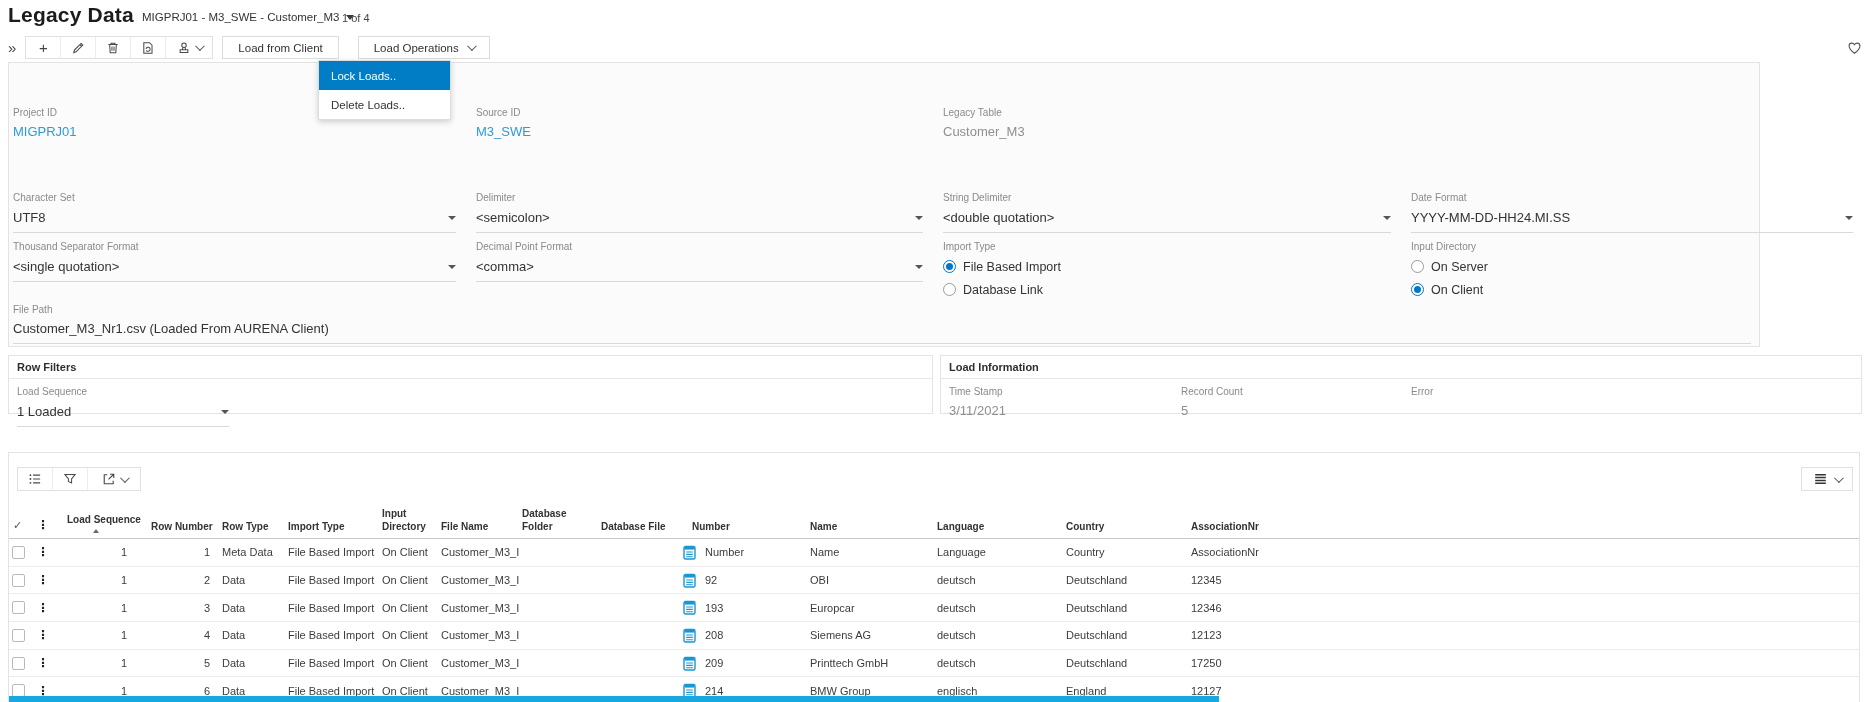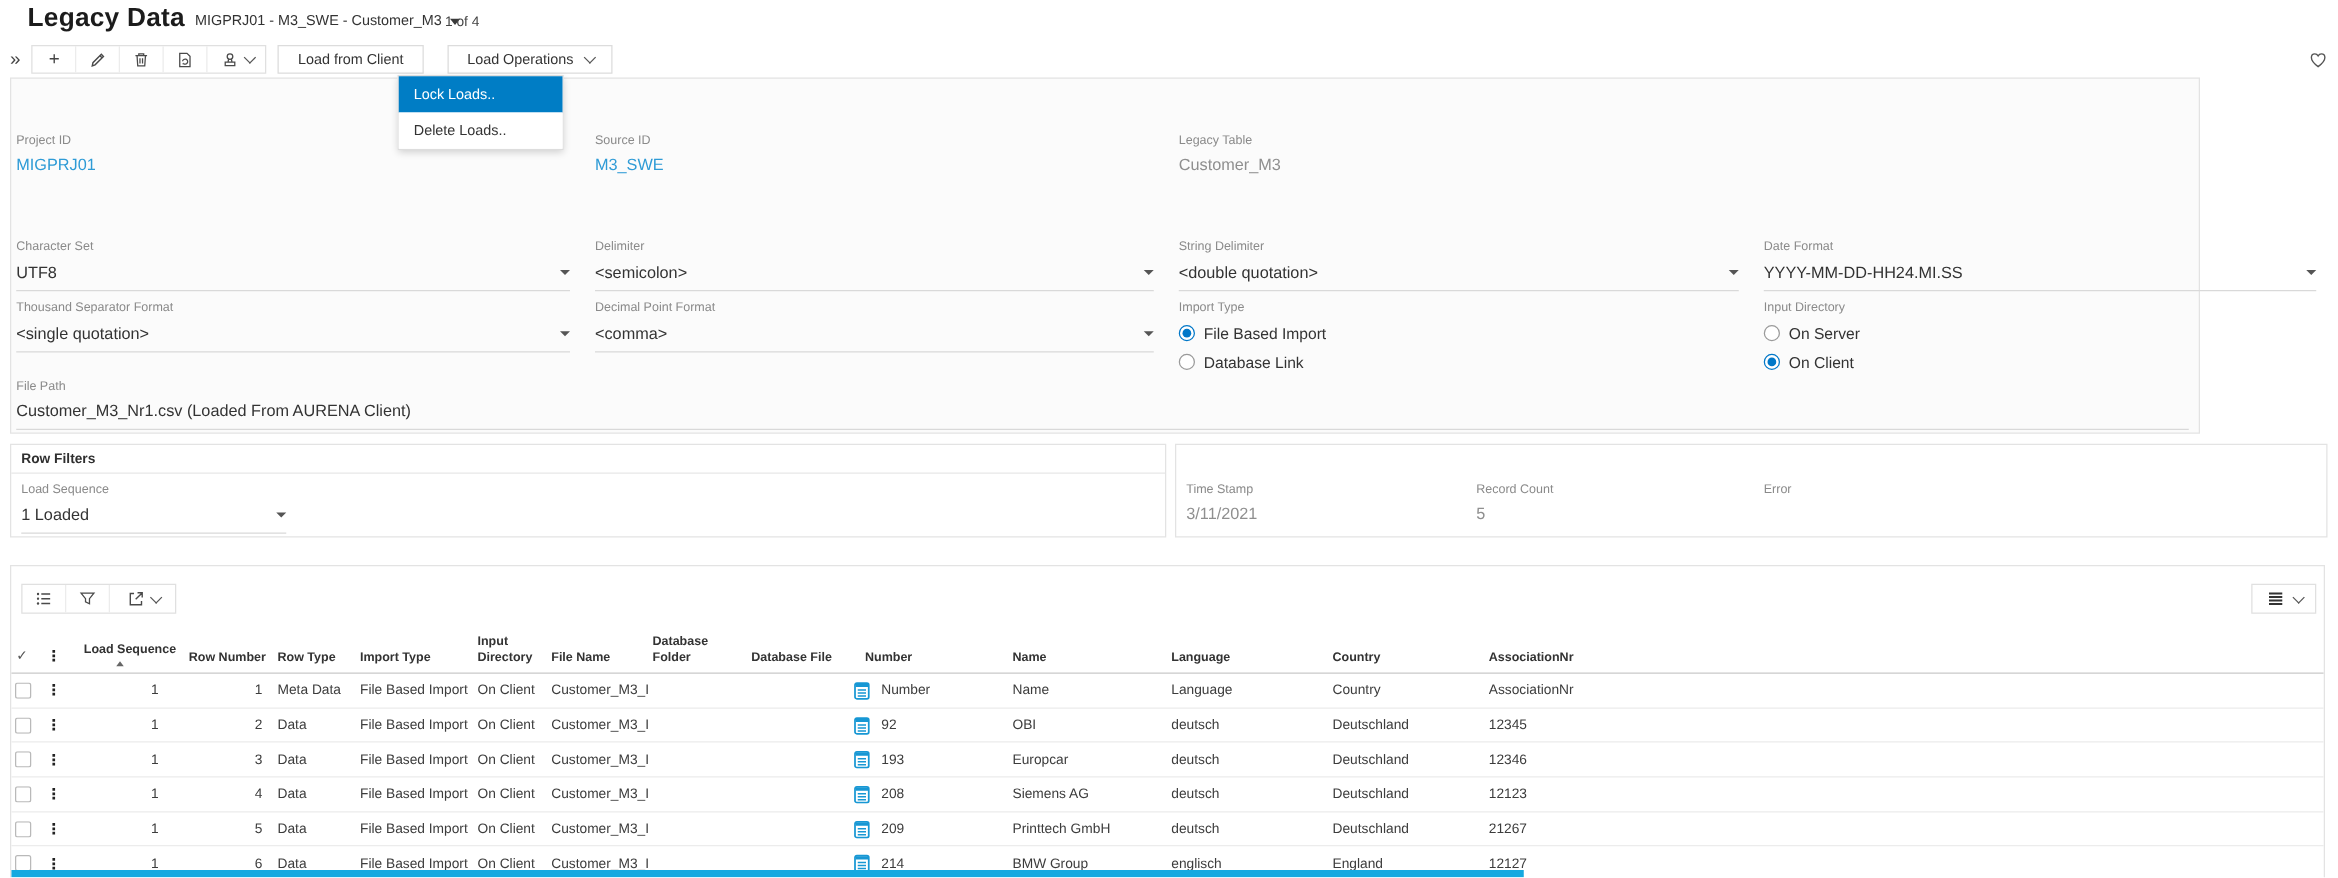--- a/index.html
+++ b/index.html
@@ -1,21 +1,21 @@
 <!DOCTYPE html>
 <html><head>
 <meta charset="utf-8">
 <style>
   * { box-sizing: border-box; margin: 0; padding: 0; }
   html,body { width:1870px; height:702px; overflow:hidden; }
   body { font-family:"Liberation Sans","DejaVu Sans",sans-serif; background:#fff; color:#333; position:relative; }
   #app { position:absolute; inset:0; }
 
   
-  .hdr { position:absolute; left:22px; top:0; right:8px; height:30px; }
+  .hdr { position:absolute; left:8px; top:0; right:8px; height:30px; }
   .page-title { position:absolute; left:0; top:3px; font-size:21px; font-weight:800; color:#1c1c1c; letter-spacing:.2px; }
   .ctx { position:absolute; left:134px; top:11px; font-size:11.5px; font-weight:400; color:#333; cursor:pointer; display:flex; align-items:center; gap:7px; }
   .tri-down { width:0; height:0; border-left:4.5px solid transparent; border-right:4.5px solid transparent; border-top:5.5px solid #3a3a3a; display:inline-block; }
   .pos { position:absolute; left:334px; top:12px; font-size:11px; color:#444; }
 
   
   .toolbar { position:absolute; left:8px; top:36px; right:8px; height:23px; display:flex; align-items:center; }
   .expand { font-size:15px; color:#444; margin-right:9px; cursor:pointer; line-height:23px; }
   .btn-group { display:flex; border:1px solid #e0e0e0; background:#fff; height:23px; }
   .icon-btn { width:35px; height:21px; display:flex; align-items:center; justify-content:center; border-right:1px solid #ececec; cursor:pointer; gap:4px; }
@@ -46,21 +46,21 @@
   .caret { width:0; height:0; border-left:4px solid transparent; border-right:4px solid transparent; border-top:4.5px solid #555; }
   .radio-row { display:flex; align-items:center; gap:7px; margin-top:6px; height:17px; cursor:pointer; }
   .radio { width:13px; height:13px; border-radius:50%; border:1.5px solid #9a9a9a; background:#fff; flex:none; }
   .radio.sel { border-color:#0077c8; position:relative; }
   .radio.sel::after { content:""; position:absolute; left:1.5px; top:1.5px; width:7px; height:7px; border-radius:50%; background:#0077c8; }
   .radio-lbl { font-size:12.5px; color:#333; }
   .filepath { left:4px; right:8px; }
   .filepath .val { border-bottom:1px solid #d9d9d9; padding-bottom:7px; }
 
   
-  .panel { position:absolute; top:355px; height:75px; background:#fff; border:1px solid #e3e3e3; }
+  .panel { position:absolute; top:355px; height:59px; background:#fff; border:1px solid #e3e3e3; }
   .panel-h { height:23px; border-bottom:1px solid #e8e8e8; font-size:11px; font-weight:700; color:#2f2f2f; padding:5px 0 0 8px; }
   .p-left { left:8px; width:925px; }
   .p-right { left:940px; width:922px; }
   .panel .fld .lbl { font-size:10px; }
 
   
   .tcard { position:absolute; left:8px; top:452px; width:1852px; height:250px; background:#fff; border:1px solid #e3e3e3; border-bottom:none; overflow:hidden; }
   .tbar { position:absolute; left:8px; top:14px; display:flex; border:1px solid #e0e0e0; background:#fff; height:24px; }
   .tbar .icon-btn { height:22px; }
   .tbar .icon-btn.wide { width:52px; }
@@ -242,20 +242,21 @@
     <div class="fld sel" style="left:8px; top:30px; width:212px;">
       <div class="lbl">Load Sequence</div>
       <div class="vrow">
         <span class="val">1 Loaded</span>
         <span class="caret"></span>
       </div>
     </div>
   </div>
 
   <div class="panel p-right">
+    <div class="panel-h">Load Information</div>
     <div class="fld" style="left:8px; top:30px;">
       <div class="lbl">Time Stamp</div>
       <div class="val ro">3/11/2021</div>
     </div>
     <div class="fld" style="left:240px; top:30px;">
       <div class="lbl">Record Count</div>
       <div class="val ro">5</div>
     </div>
     <div class="fld" style="left:470px; top:30px;">
       <div class="lbl">Error</div>
@@ -439,21 +440,21 @@
       <svg class="ic" width="13" height="15" viewBox="0 0 13 15">
               <rect x="1" y="1.5" width="11" height="12.5" rx="1.5" fill="#fff" stroke="#1797d4" stroke-width="1.4"></rect>
               <rect x="1.6" y="2" width="9.8" height="2.6" fill="#1797d4"></rect>
               <path d="M3.2 7 h6.6 M3.2 9.4 h6.6 M3.2 11.8 h6.6" stroke="#1797d4" stroke-width="1.1"></path>
             </svg>
       <span>209</span>
     </div>
     <div class="cell">Printtech GmbH</div>
     <div class="cell">deutsch</div>
     <div class="cell">Deutschland</div>
-    <div class="cell">21267</div>
+    <div class="cell">17250</div>
   </div>
 
   <div class="trow tgrid">
     <div class="cell c-check">
             <span class="cb"></span>
           </div>
     <div class="cell c-kebab">⋮</div>
     <div class="cell c-ls">1</div>
     <div class="cell c-rn">6</div>
     <div class="cell">Data</div>

